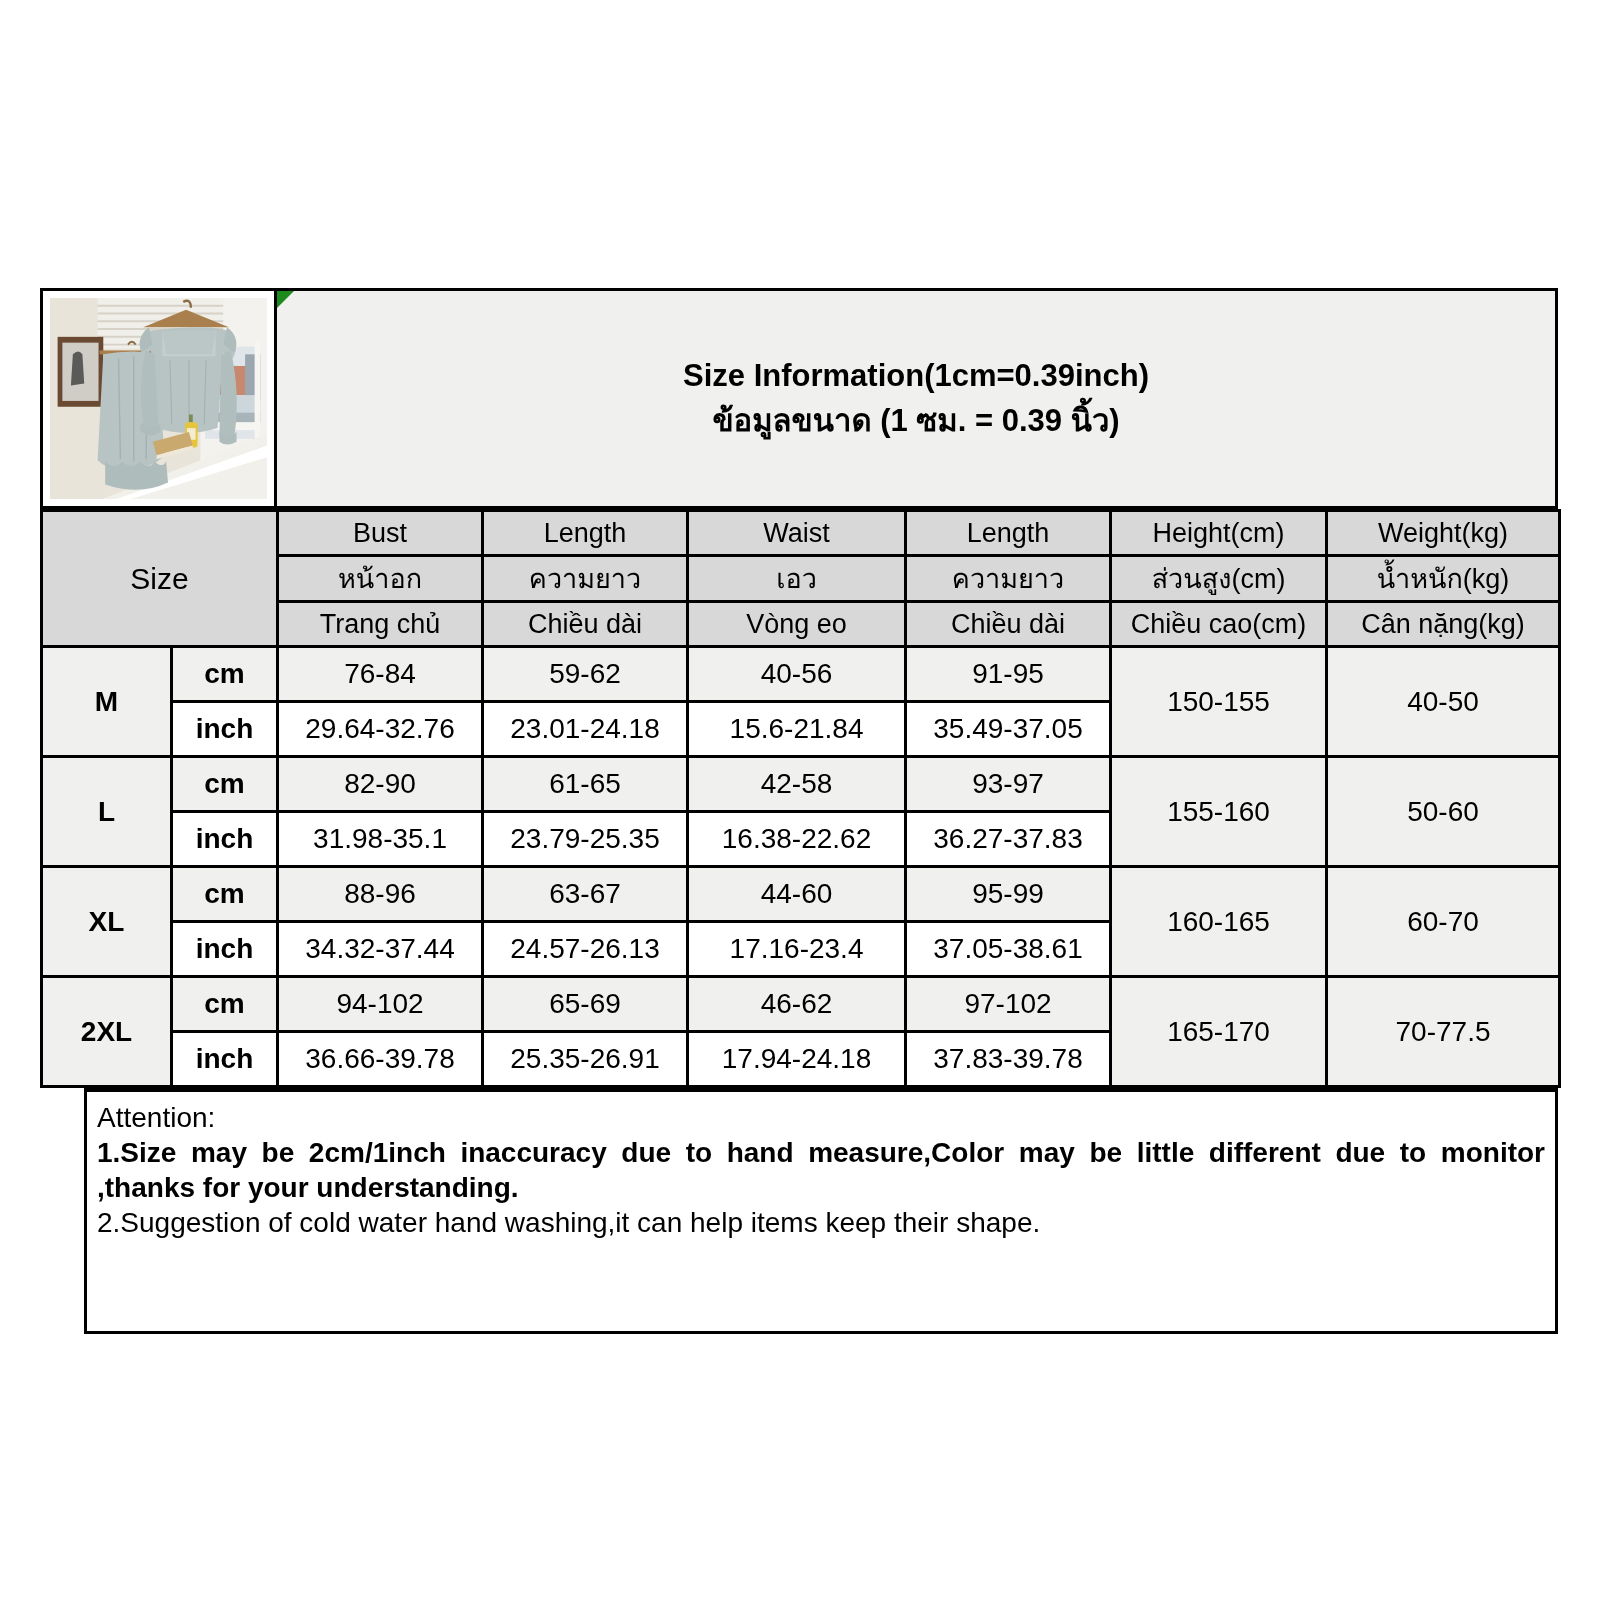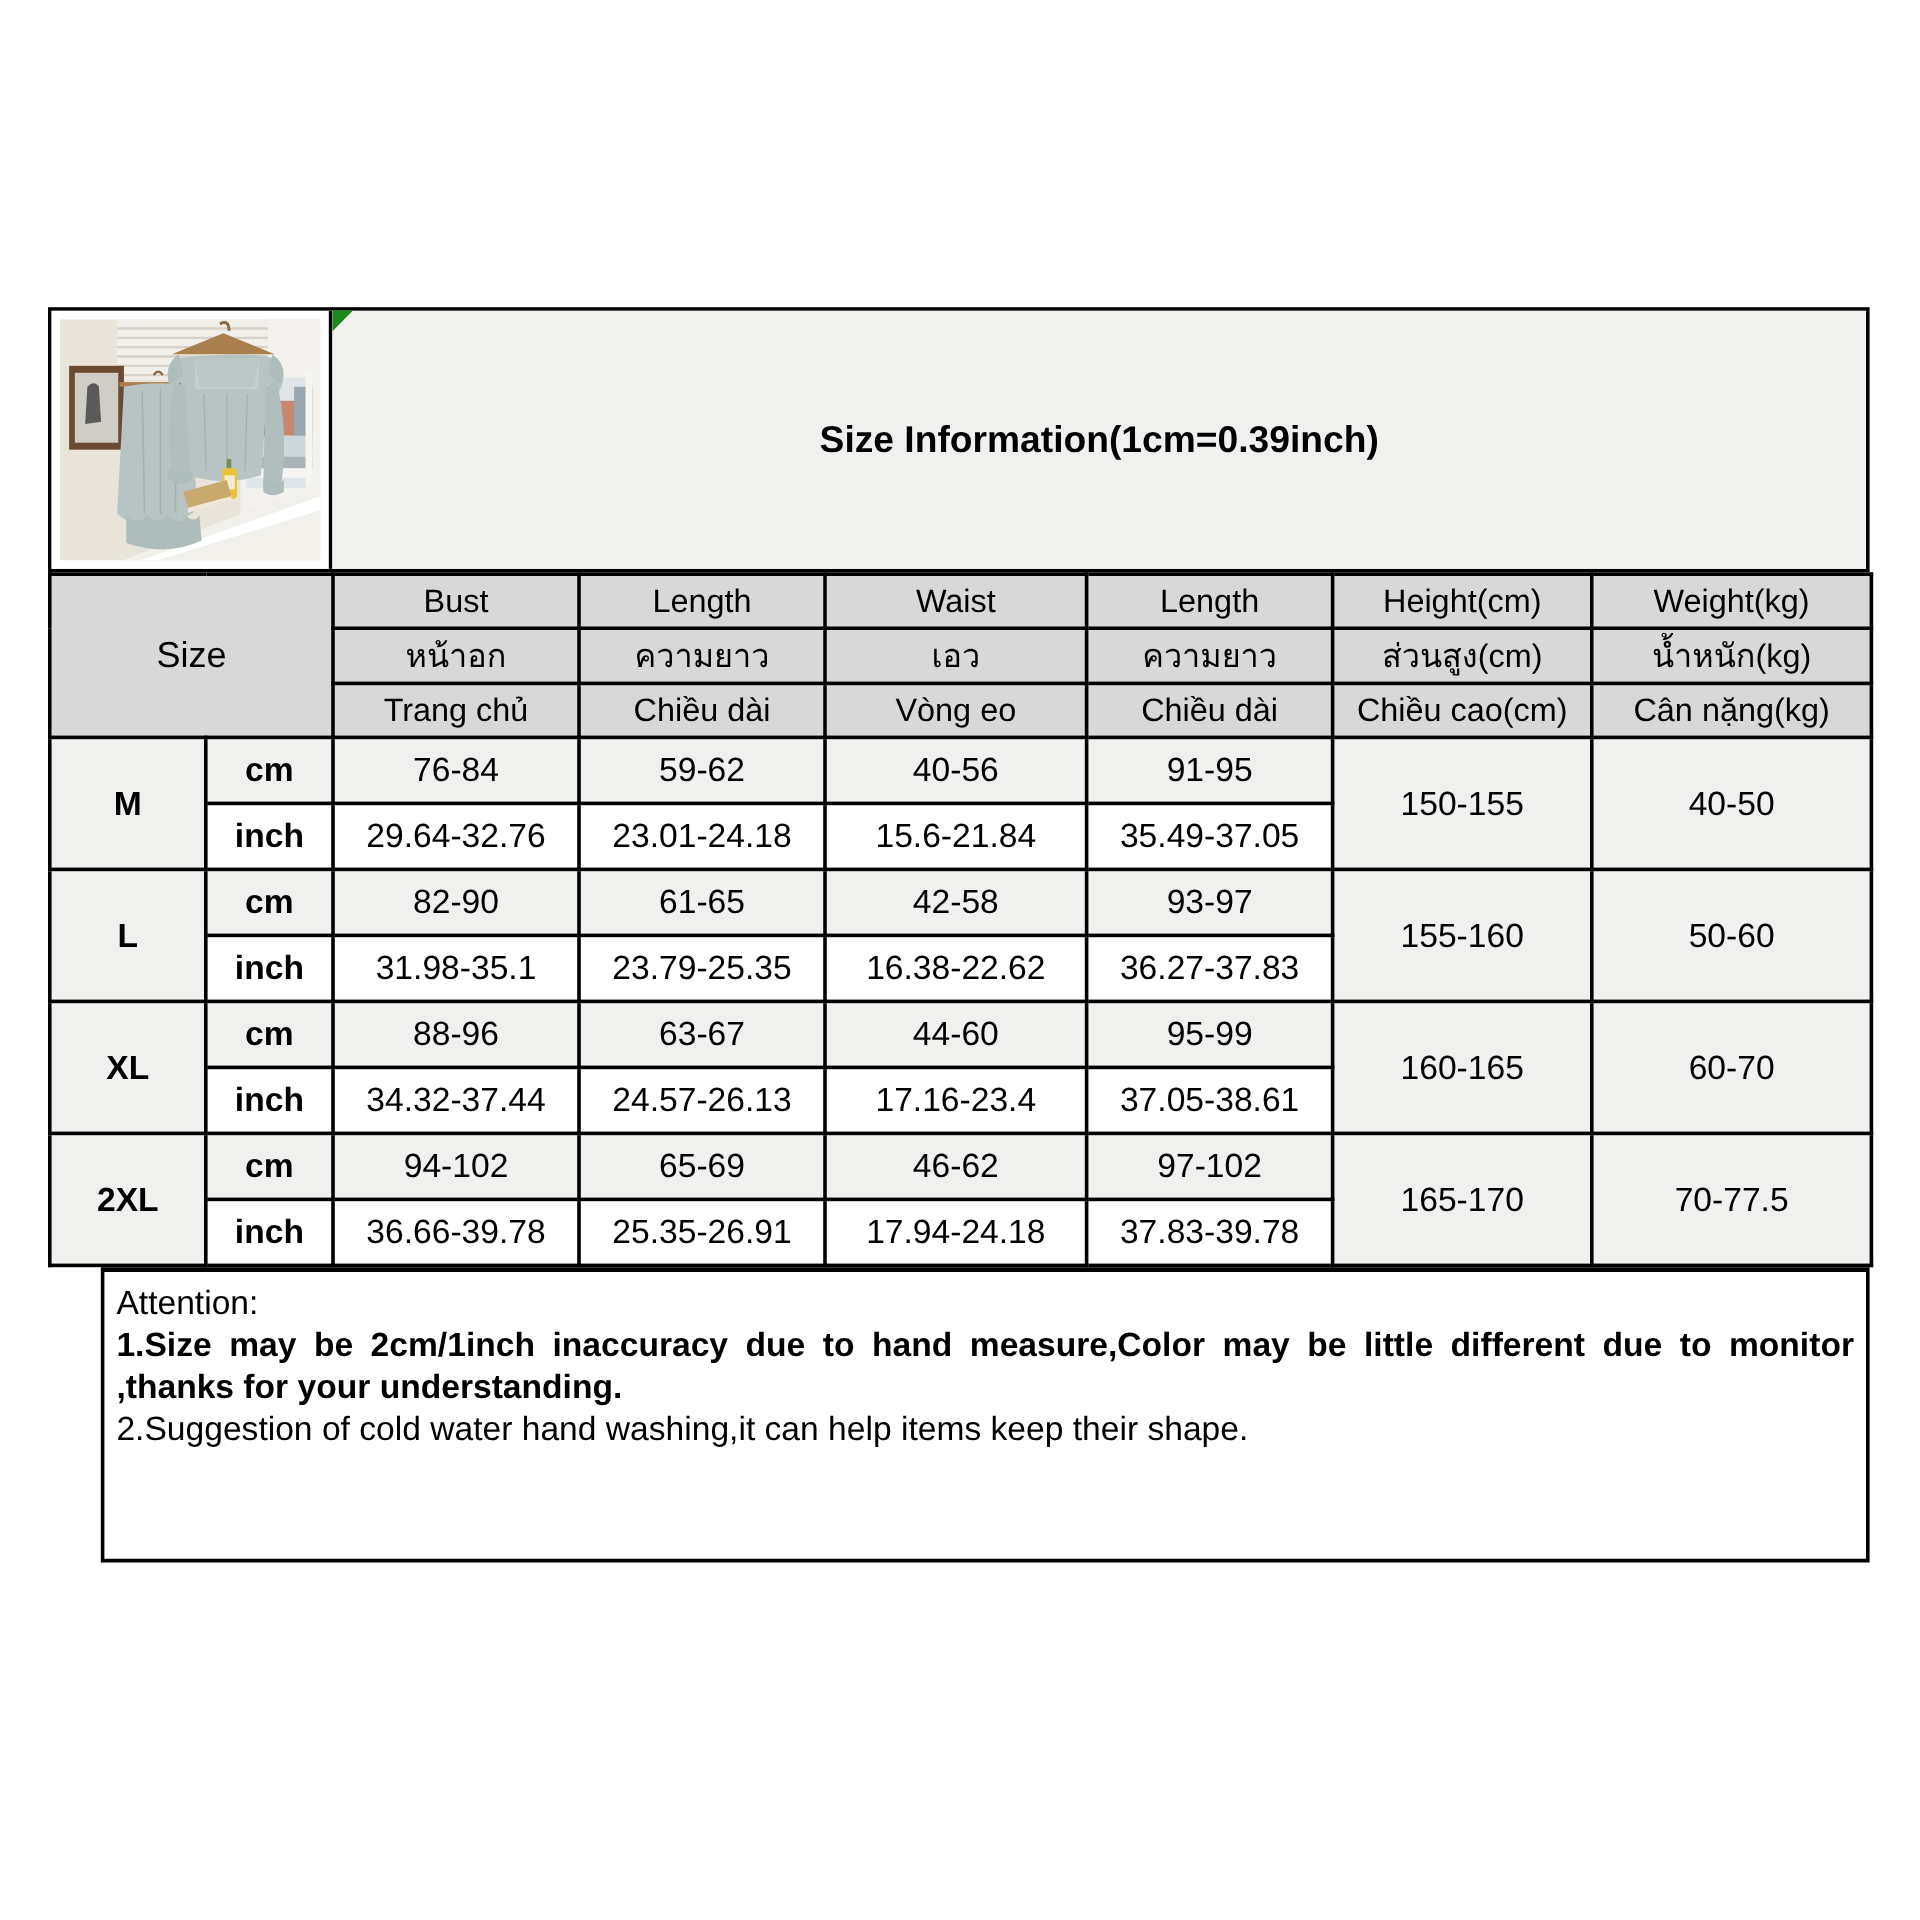--- a/index.html
+++ b/index.html
@@ -1,18 +1,18 @@
 <!DOCTYPE html>
 <html><head>
 <meta charset="utf-8">
 <style>
   * { margin: 0; padding: 0; box-sizing: border-box; }
   html, body { width: 1600px; height: 1600px; background: #ffffff;
     font-family: "Liberation Sans", sans-serif; color: #000; }
-  .sheet { position: absolute; left: 40px; top: 256px; width: 1518px; }
+  .sheet { position: absolute; left: 40px; top: 288px; width: 1518px; }
 
   
   .top-box { display: flex; border: 3px solid #000; height: 221px; }
   .photo-cell { width: 234px; border-right: 3px solid #000; background: #fff; padding: 7px; }
   .photo-cell svg { width: 100%; height: 100%; display: block; }
   .title-cell { flex: 1; background: #f0f0ef; position: relative;
     display: flex; flex-direction: column; justify-content: center; align-items: center; gap: 9px; }
   .corner-tri { position: absolute; top: 0; left: 0; width: 0; height: 0;
     border-top: 17px solid #1d8a1d; border-right: 17px solid transparent; }
   .t-line { font-weight: bold; font-size: 31px; line-height: 36px; }
@@ -103,20 +103,21 @@
         <rect x="142" y="128" width="13" height="26" rx="3" fill="#e6c53a"></rect>
         <rect x="144" y="134" width="9" height="12" fill="#f4ecd2"></rect>
 
         <polygon points="108,148 146,138 150,152 112,162" fill="#c9a96e"></polygon>
         <polygon points="112,162 150,152 150,156 112,166" fill="#efe8d8"></polygon>
       </svg>
     </div>
     <div class="title-cell">
       <div class="corner-tri"></div>
       <div class="t-line">Size Information(1cm=0.39inch)</div>
+      <div class="t-line">ข้อมูลขนาด (1 ซม. = 0.39 นิ้ว)</div>
     </div>
   </div>
 
   <table class="size-table">
     <colgroup>
       <col style="width:130px">
         <col style="width:106px">
         <col style="width:205px">
         <col style="width:205px">
       <col style="width:218px">

